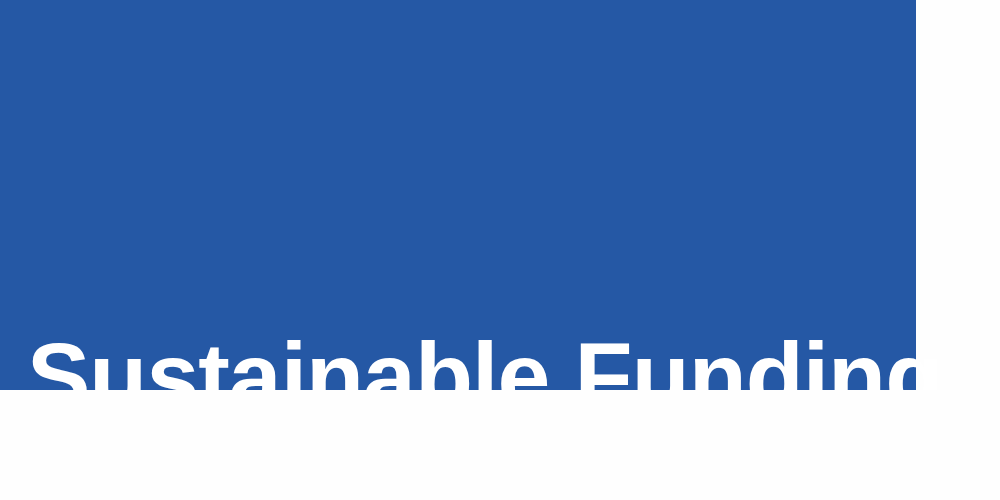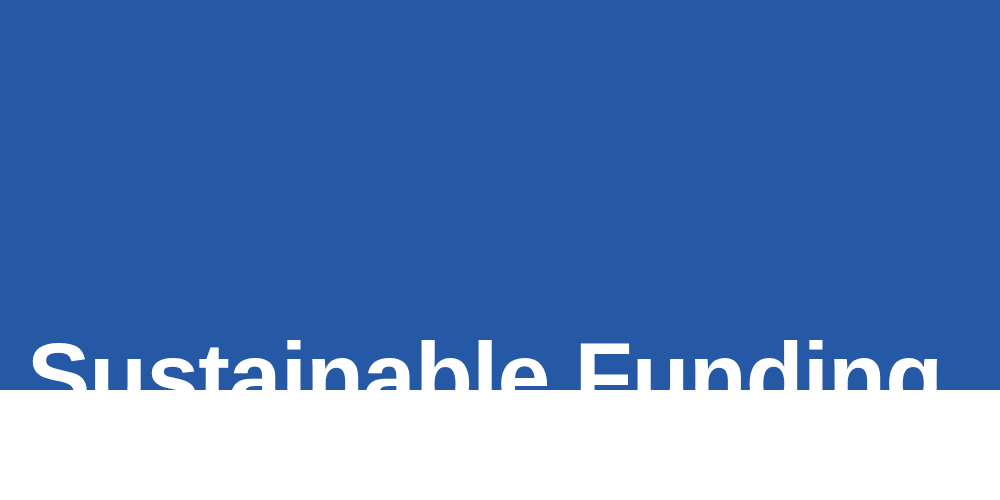--- a/index.html
+++ b/index.html
@@ -17,21 +17,21 @@
     position: relative;
     width: 1000px;
     height: 500px;
     background: #fefefe;
   }
   
   .hero {
     position: absolute;
     left: 0;
     top: 0;
-    width: 1000px;
+    width: 916px;
     height: 390px;
     background: #2558a5;
     box-sizing: border-box;
     padding: 0;
   }
   .hero-title {
     position: absolute;
     left: 27px;
     top: 56px;
     width: 950px;

